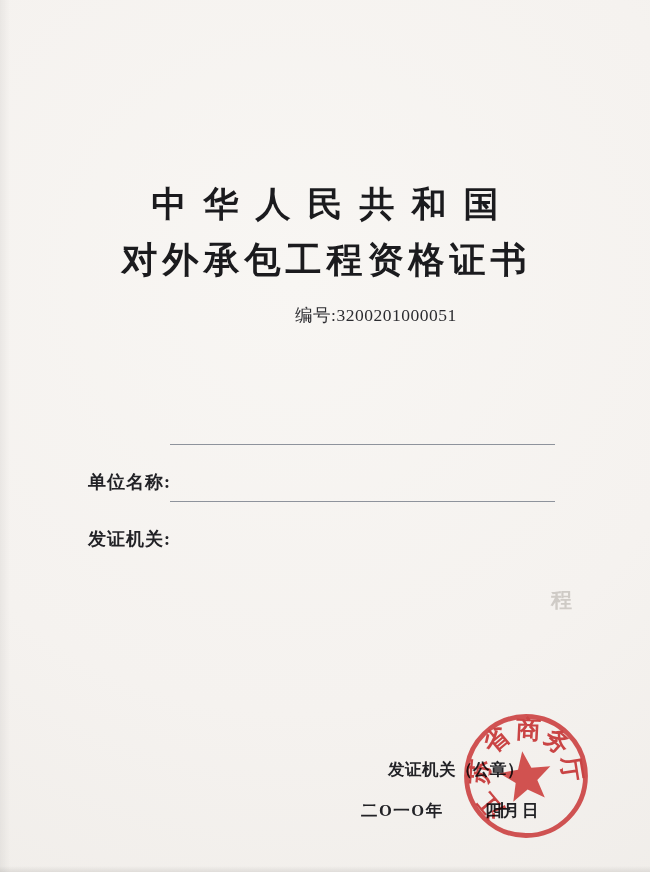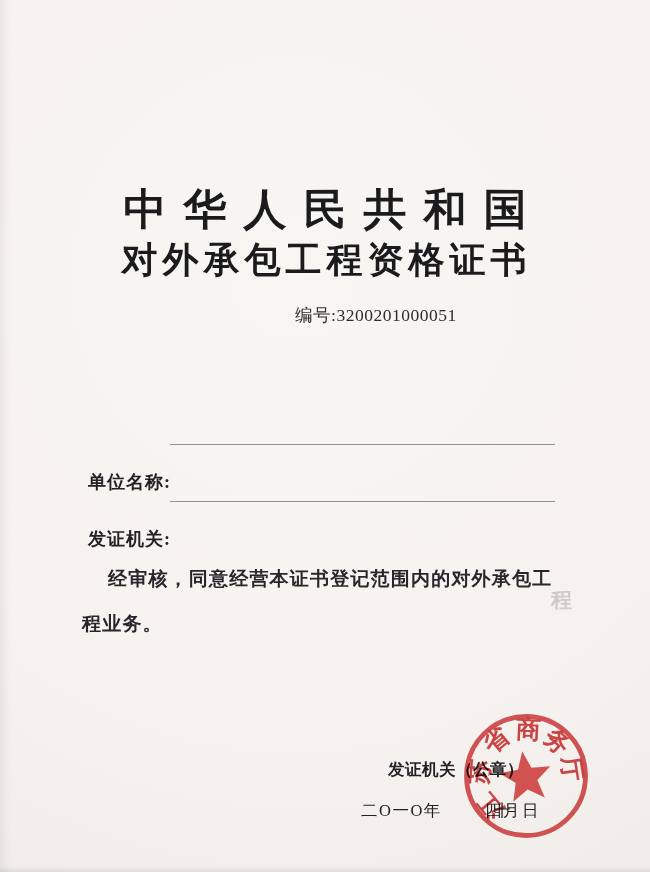--- a/index.html
+++ b/index.html
@@ -20,21 +20,21 @@
     pointer-events:none;
   }
   .page::after{
     content:"";position:absolute;left:0;right:0;bottom:0;height:6px;
     background:linear-gradient(to top, rgba(0,0,0,.08), rgba(0,0,0,0));
     pointer-events:none;
   }
   .title1{
     position:absolute;top:181px;left:0;width:100%;
     text-align:center;
-    font-size:43px;font-weight:700;
+    font-size:35px;font-weight:700;
     letter-spacing:17px;padding-left:17px;box-sizing:border-box;
     color:#1b1b1e;
     margin:0;
   }
   .title2{
     position:absolute;top:236px;left:0;width:100%;
     text-align:center;
     font-size:36px;font-weight:700;
     letter-spacing:5px;padding-left:3px;box-sizing:border-box;
     color:#1b1b1e;
@@ -70,21 +70,21 @@
   .ghost{
     position:absolute;left:551px;top:586px;
     font-size:21px;color:rgba(145,140,132,.38);font-weight:600;
   }
   .issuer{
     position:absolute;top:759px;left:388px;
     font-size:16.5px;font-weight:600;letter-spacing:.5px;color:#222226;
   }
   .dateline span{
     position:absolute;top:800px;
-    font-size:16.5px;font-weight:400;letter-spacing:1.5px;color:#222226;
+    font-size:16.5px;font-weight:700;letter-spacing:1.5px;color:#222226;
   }
   .d-year{left:361px;}
   .d-month{left:461px;margin-left:24px;}
   .d-day{left:494px;}
   .d-daysuffix{left:522px;}
   .seal{
     position:absolute;left:459px;top:709px;
     width:134px;height:134px;
     mix-blend-mode:multiply;
     opacity:.93;
@@ -104,21 +104,20 @@
   <h2 class="title2">对外承包工程资格证书</h2>
 
   <div class="serial"><span>编号:</span><span class="num">3200201000051</span></div>
 
   <div class="fieldlabel" style="top:422px;">单位名称:</div>
   <div class="underline" style="top:444px;"></div>
 
   <div class="fieldlabel" style="top:479px;">发证机关:</div>
   <div class="underline" style="top:501px;"></div>
 
-  <p class="bodytext">经审核，同意经营本证书登记范围内的对外承包工程业务。</p>
 
   <span class="ghost">程</span>
 
   <div class="issuer">发证机关（公章）</div>
   <div class="dateline">
     <span class="d-year">二O一O年</span>
     <span class="d-month">四月</span>
     <span class="d-day">十</span>
     <span class="d-daysuffix">日</span>
   </div>

